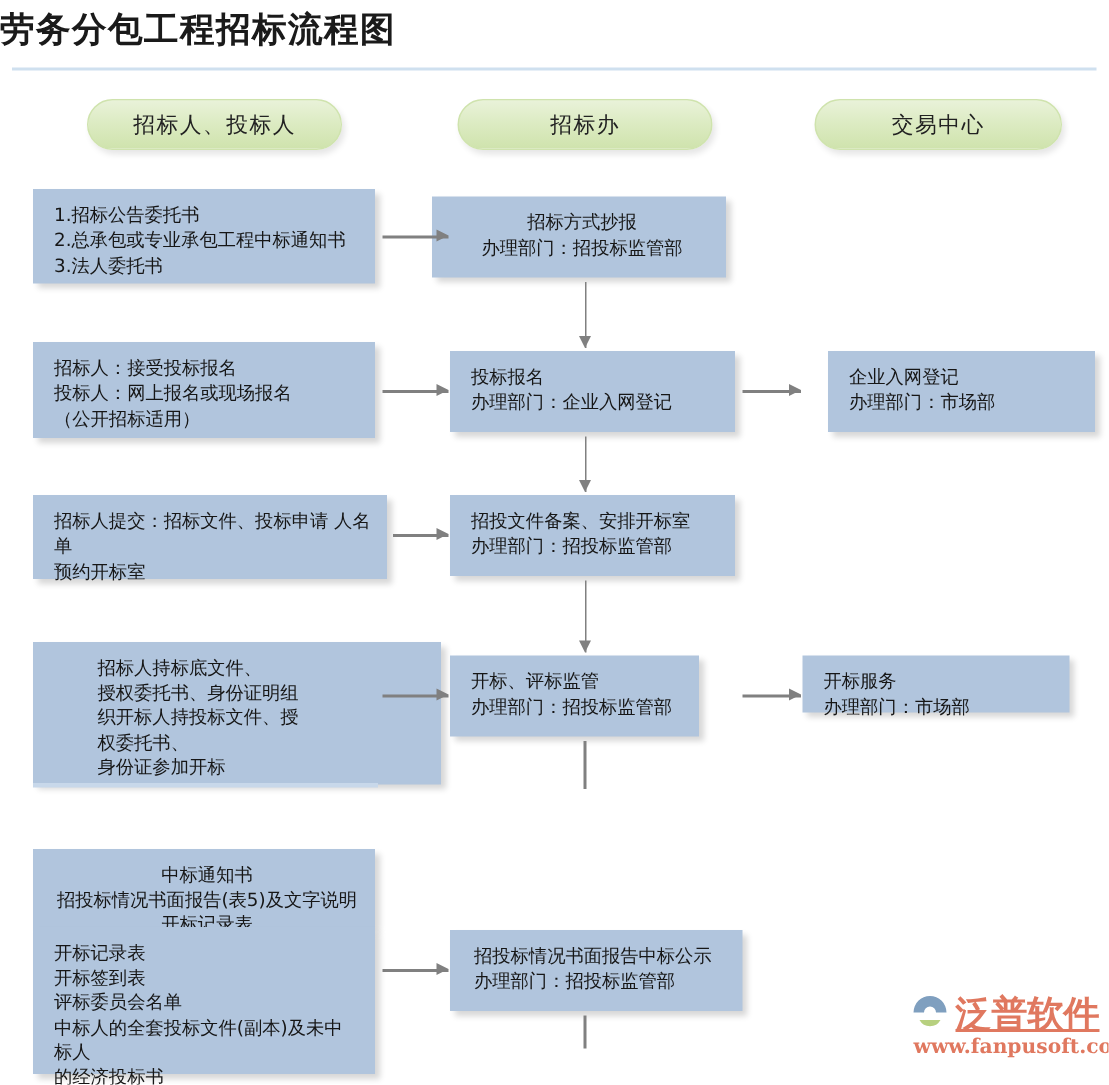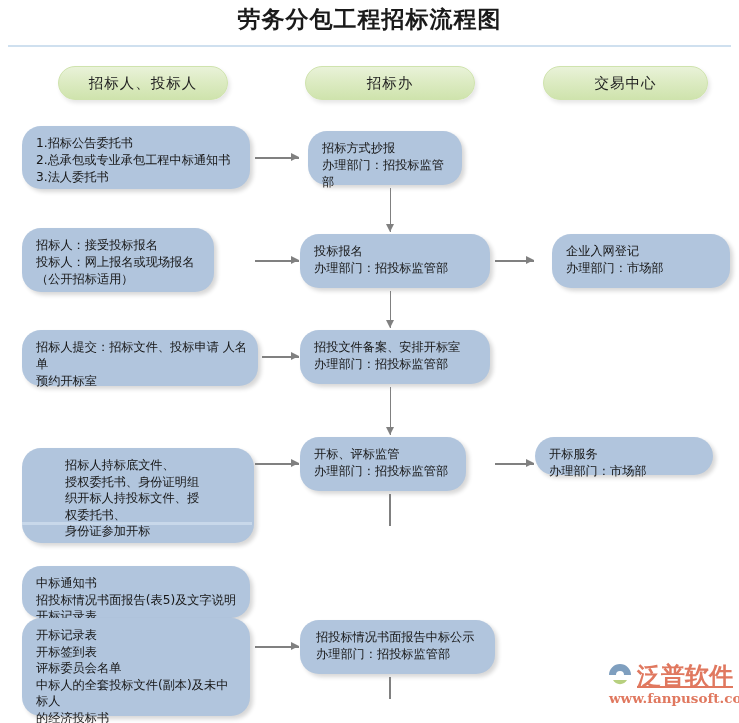--- a/index.html
+++ b/index.html
@@ -15,21 +15,21 @@
   
   #title-bar {
     position: absolute;
     left: 0; top: 0;
     width: 739px; height: 46px;
   }
   #page-title {
     position: absolute;
     left: 0; top: 4px;
     width: 739px;
-    text-align: center;
+    text-align: left;
     font-size: 23px;
     font-weight: bold;
     color: #1a1a1a;
     letter-spacing: 1px;
     font-family: "DejaVu Serif", "Liberation Serif", serif;
   }
   #title-rule {
     position: absolute;
     left: 8px; top: 45px;
     width: 723px; height: 2px;
@@ -58,34 +58,33 @@
   
   .node {
     position: absolute;
     background: #b1c5dd;
     color: #161616;
     font-size: 12.2px;
     line-height: 17px;
     padding: 9px 10px 8px 14px;
     box-shadow: 3px 3px 4px rgba(0,0,0,0.16);
     white-space: pre-line;
-    border-radius: 19px;
   }
   .node.tall { line-height: 16.5px; }
 
   
   #node-l0 { left: 22px; top: 126px; width: 228px; height: 63px; }
-  #node-l1 { left: 22px; top: 228px; width: 192px; height: 64px; }
+  #node-l1 { left: 22px; top: 228px; width: 228px; height: 64px; }
   #node-l2 { left: 22px; top: 330px; width: 236px; height: 56px; }
-  #node-l3 { left: 22px; top: 448px; width: 232px; height: 95px; padding-left: 43px; }
-  #node-l4 { left: 22px; top: 566px; width: 228px; height: 52px; z-index: 1; }
+  #node-l3 { left: 22px; top: 428px; width: 272px; height: 95px; padding-left: 43px; }
+  #node-l4 { left: 22px; top: 566px; width: 228px; height: 52px; z-index: 1; text-align: center; }
   #node-l5 { left: 22px; top: 618px; width: 228px; height: 98px; z-index: 2; }
 
   
-  #node-m0 { left: 308px; top: 131px; width: 154px; height: 54px; }
+  #node-m0 { left: 288px; top: 131px; width: 196px; height: 54px; text-align: center; }
   #node-m1 { left: 300px; top: 234px; width: 190px; height: 54px; }
   #node-m2 { left: 300px; top: 330px; width: 190px; height: 54px; }
   #node-m3 { left: 300px; top: 437px; width: 166px; height: 54px; }
   #node-m4 { left: 300px; top: 620px; width: 195px; height: 54px; padding-left: 16px; }
 
   
   #node-r0 { left: 552px; top: 234px; width: 178px; height: 54px; }
   #node-r1 { left: 535px; top: 437px; width: 178px; height: 38px; }
 
   
@@ -215,21 +214,21 @@
 评标委员会名单
 中标人的全套投标文件(副本)及未中标人
 的经济投标书
 评标过程资料:专家打分表及汇总表等</div>
 
 <div class="spine" id="spine-0"></div>
 
 <div class="node" id="node-m0">招标方式抄报
 办理部门：招投标监管部</div>
 <div class="node" id="node-m1">投标报名
-办理部门：招投标监管部</div>
+办理部门：企业入网登记</div>
 <div class="node" id="node-m2">招投文件备案、安排开标室
 办理部门：招投标监管部</div>
 <div class="node" id="node-m3">开标、评标监管
 办理部门：招投标监管部</div>
 <div class="node" id="node-m4">招投标情况书面报告中标公示
 办理部门：招投标监管部</div>
 
 <div class="node" id="node-r0">企业入网登记
 办理部门：市场部</div>
 <div class="node" id="node-r1">开标服务

